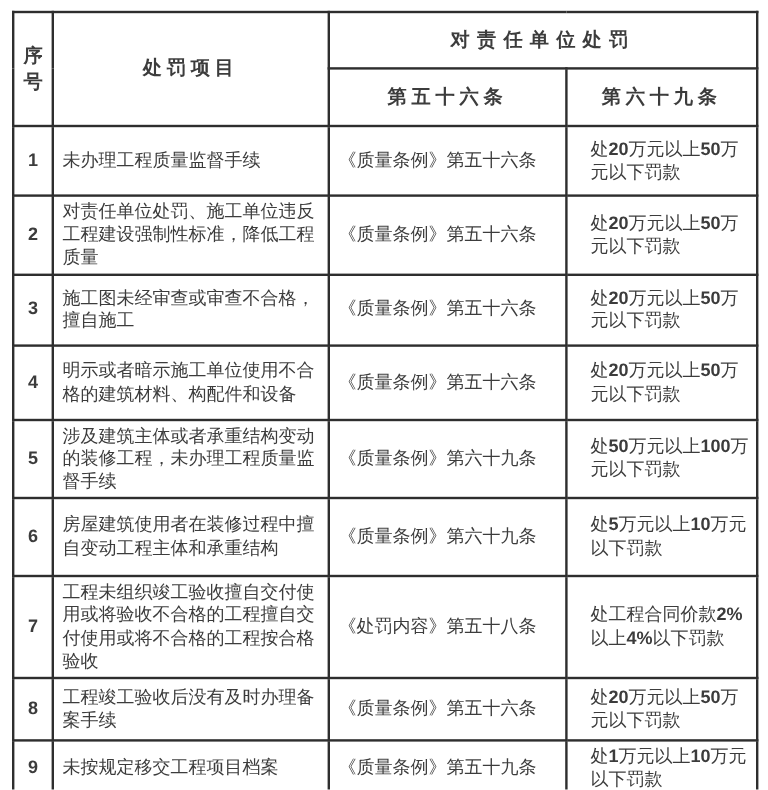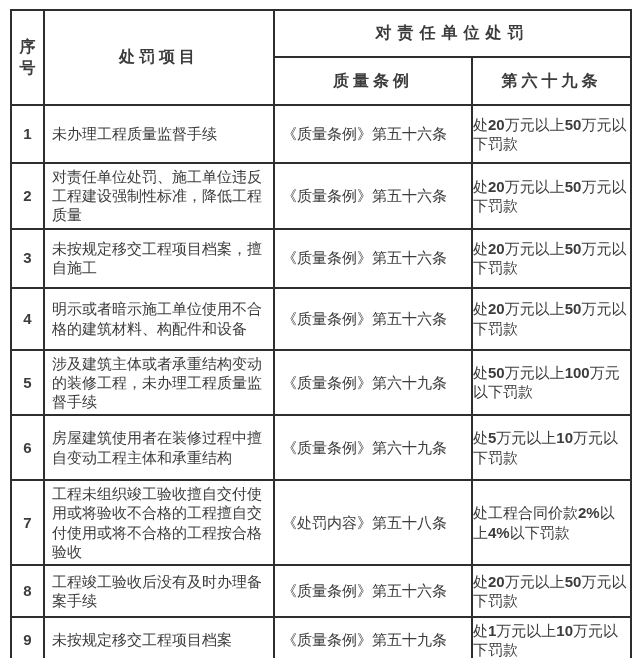--- a/index.html
+++ b/index.html
@@ -52,21 +52,21 @@
     line-height:1.28;
     padding:3px 4px 3px 7px;
   }
   tbody td.cell-no{
     text-align:center;
     font-weight:bold;
     font-size:15px;
     padding:0;
   }
   tbody td.cell-basis{}
-  tbody td.cell-content{padding-left:0;padding-right:3px;}
+  tbody td.cell-content{padding-left:19px;padding-right:3px;}
   tbody td b{font-weight:bold;}
 
   tbody tr:nth-child(1){height:58px;}
   tbody tr:nth-child(2){height:59px;}
   tbody tr:nth-child(3){height:59px;}
   tbody tr:nth-child(4){height:62px;}
   tbody tr:nth-child(5){height:64px;}
   tbody tr:nth-child(6){height:65px;}
   tbody tr:nth-child(7){height:83px;}
   tbody tr:nth-child(8){height:52px;}
@@ -83,42 +83,42 @@
       <col class="c-basis">
       <col class="c-content">
     </colgroup>
     <thead>
       <tr>
         <th rowspan="2" class="no-head">序号</th>
         <th rowspan="2">处罚项目</th>
         <th colspan="2" class="group-head">对责任单位处罚</th>
       </tr>
       <tr>
-        <th>质量条例</th>
+        <th>第五十六条</th>
         <th>第六十九条</th>
       </tr>
     </thead>
     <tbody>
   <tr>
     <td class="cell-no"><b>1</b></td>
     <td class="cell-item">未办理工程质量监督手续</td>
     <td class="cell-basis">《质量条例》第五十六条</td>
     <td class="cell-content">处<b>20</b>万元以上<b>50</b>万元以下罚款</td>
   </tr>
 
   <tr>
     <td class="cell-no"><b>2</b></td>
     <td class="cell-item">对责任单位处罚、施工单位违反工程建设强制性标准，降低工程质量</td>
     <td class="cell-basis">《质量条例》第五十六条</td>
     <td class="cell-content">处<b>20</b>万元以上<b>50</b>万元以下罚款</td>
   </tr>
 
   <tr>
     <td class="cell-no"><b>3</b></td>
-    <td class="cell-item">未按规定移交工程项目档案，擅自施工</td>
+    <td class="cell-item">施工图未经审查或审查不合格，擅自施工</td>
     <td class="cell-basis">《质量条例》第五十六条</td>
     <td class="cell-content">处<b>20</b>万元以上<b>50</b>万元以下罚款</td>
   </tr>
 
   <tr>
     <td class="cell-no"><b>4</b></td>
     <td class="cell-item">明示或者暗示施工单位使用不合格的建筑材料、构配件和设备</td>
     <td class="cell-basis">《质量条例》第五十六条</td>
     <td class="cell-content">处<b>20</b>万元以上<b>50</b>万元以下罚款</td>
   </tr>

